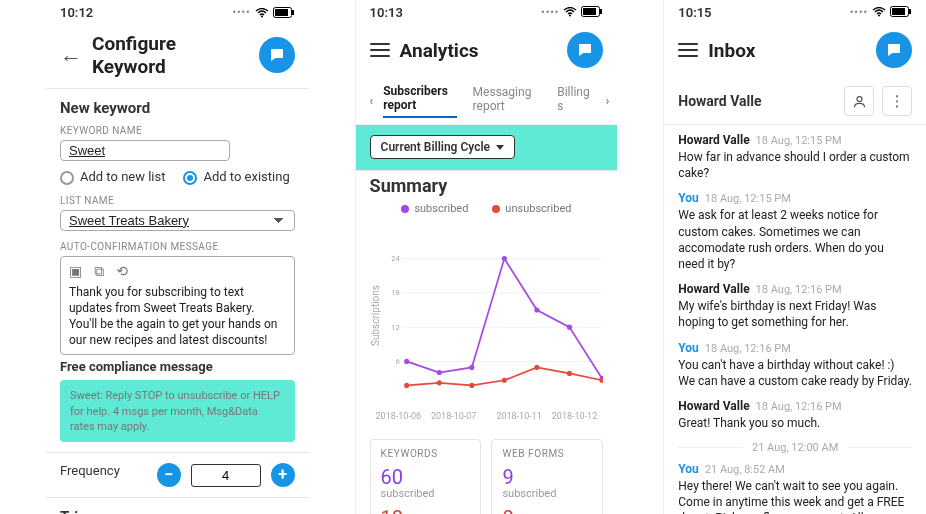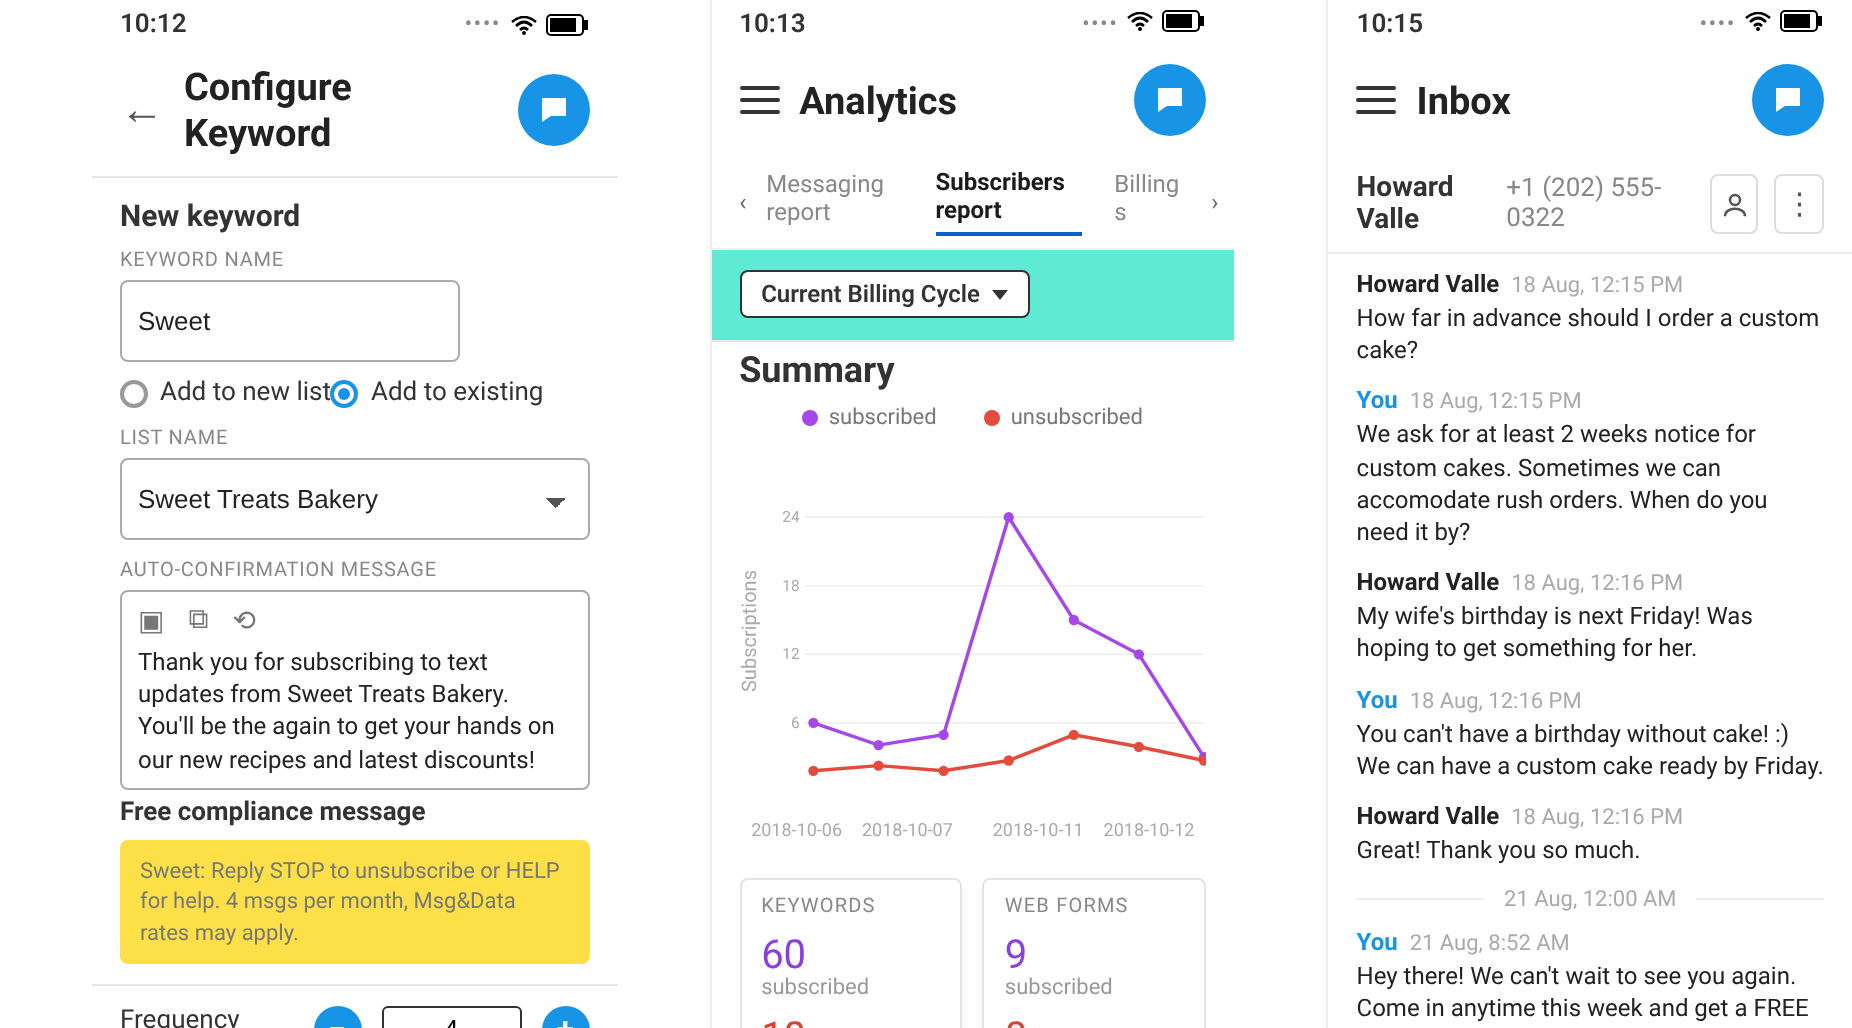--- a/index.html
+++ b/index.html
@@ -54,33 +54,33 @@
   .burger span{height:2px;background:#333;border-radius:1px}
   .back-arrow{font-size:22px;color:#555}
 
   hr.sep{border:none;border-top:1px solid #e6e6e6;margin:0}
 
   
   .pad{padding:10px 14px}
   .section-h{font-weight:700;font-size:15px;margin-bottom:8px}
   .label{font-size:10px;letter-spacing:0.4px;color:#888;text-transform:uppercase;margin-bottom:4px}
   .input, .select, .ta {
-    width:100%; border:1px solid #aaa; border-radius:4px; padding:12px 8px;
-    font-size:13px; background:#fff; color:#222;
+    width:100%; border:1px solid #aaa; border-radius:4px; padding:2px 8px;
+    font-size:13px; background:#fff; color:#222;text-decoration:underline;
   }
   .select{appearance:none;background-image:linear-gradient(45deg,transparent 50%,#555 50%),linear-gradient(135deg,#555 50%,transparent 50%);background-position:calc(100% - 16px) 55%,calc(100% - 11px) 55%;background-size:5px 5px,5px 5px;background-repeat:no-repeat}
-  .radio-row{display:flex;align-items:center;font-size:13px;margin:8px 0 10px}
+  .radio-row{display:flex;gap:18px;align-items:center;font-size:13px;margin:8px 0 10px}
   .radio{width:14px;height:14px;border:2px solid #999;border-radius:50%;display:inline-block;margin-right:6px;vertical-align:middle;position:relative}
   .radio.checked{border-color:#1894e6}
   .radio.checked:after{content:"";position:absolute;inset:2px;background:#1894e6;border-radius:50%}
   .ta-wrap{border:1px solid #aaa;border-radius:4px;padding:6px 8px;background:#fff}
   .ta-tools{display:flex;gap:12px;color:#777;font-size:14px;margin-bottom:4px}
   .ta-text{font-size:12px;line-height:1.35;color:#222}
   .char-count{text-align:right;font-size:10px;color:#888;margin-top:2px}
-  .muted-box{background:#fde047;border-radius:4px;padding:8px 10px;font-size:11px;color:#777;line-height:1.4}
+  .muted-box{background:#5eead4;border-radius:4px;padding:8px 10px;font-size:11px;color:#777;line-height:1.4}
   .freq{display:flex;align-items:flex-start;justify-content:space-between;padding:10px 14px}
   .freq-controls{display:flex;align-items:center;gap:10px}
   .circle-btn{width:24px;height:24px;border-radius:50%;background:#1894e6;color:#fff;display:flex;align-items:center;justify-content:center;font-weight:700;font-size:16px;line-height:1}
   .freq-in{width:70px;border:1px solid #333;border-radius:3px;text-align:center;padding:3px 4px;font-size:13px}
   .triggers{font-weight:700;font-size:15px;padding:10px 14px}
 
   
   .tabs{display:flex;align-items:center;gap:16px;padding:6px 14px;font-size:12px;color:#888;border-bottom:1px solid #eee}
   .tabs .chev{color:#666;margin-right:-6px}
   .tab.active{color:#1b1b1b;font-weight:700;border-bottom:2px solid #0a63c9;padding-bottom:4px}
@@ -212,22 +212,22 @@
       </div>
     <div class="title">Analytics</div>
     <div class="chatfab">
         <svg viewBox="0 0 24 24" fill="#fff">
           <path d="M4 4h16v12H10l-6 4z"></path>
         </svg>
       </div>
   </div>
   <div class="tabs">
     <span class="chev">‹</span>
+    <span class="tab active">Subscribers report</span>
     <span class="tab">Messaging report</span>
-    <span class="tab active">Subscribers report</span>
     <span class="tab">Billing s</span>
     <span class="chev">›</span>
   </div>
   <div style="background:#5eead4;padding-bottom:1px;border-bottom:1px solid #e7e7e7">
     <div class="pill">
         <span>Current Billing Cycle</span>
       </div>
   </div>
   <div class="chart-area">
     <div class="chart-title">Summary</div>
@@ -325,21 +325,20 @@
       </div>
     <div class="title">Inbox</div>
     <div class="chatfab">
         <svg viewBox="0 0 24 24" fill="#fff">
           <path d="M4 4h16v12H10l-6 4z"></path>
         </svg>
       </div>
   </div>
   <div class="inbox-sub">
     <span class="inbox-name">Howard Valle</span>
-    <span class="inbox-phone">+1 (202) 555-0322</span>
     <div style="flex:1"></div>
     <div class="sq-btn">
         <svg width="15" height="15" viewBox="0 0 24 24" fill="none" stroke="#555" stroke-width="2">
           <circle cx="12" cy="8" r="4"></circle>
           <path d="M4 21c0-4 4-6 8-6s8 2 8 6"></path>
         </svg>
       </div>
     <div class="sq-btn">⋮</div>
   </div>
   <div class="thread" id="thread">

